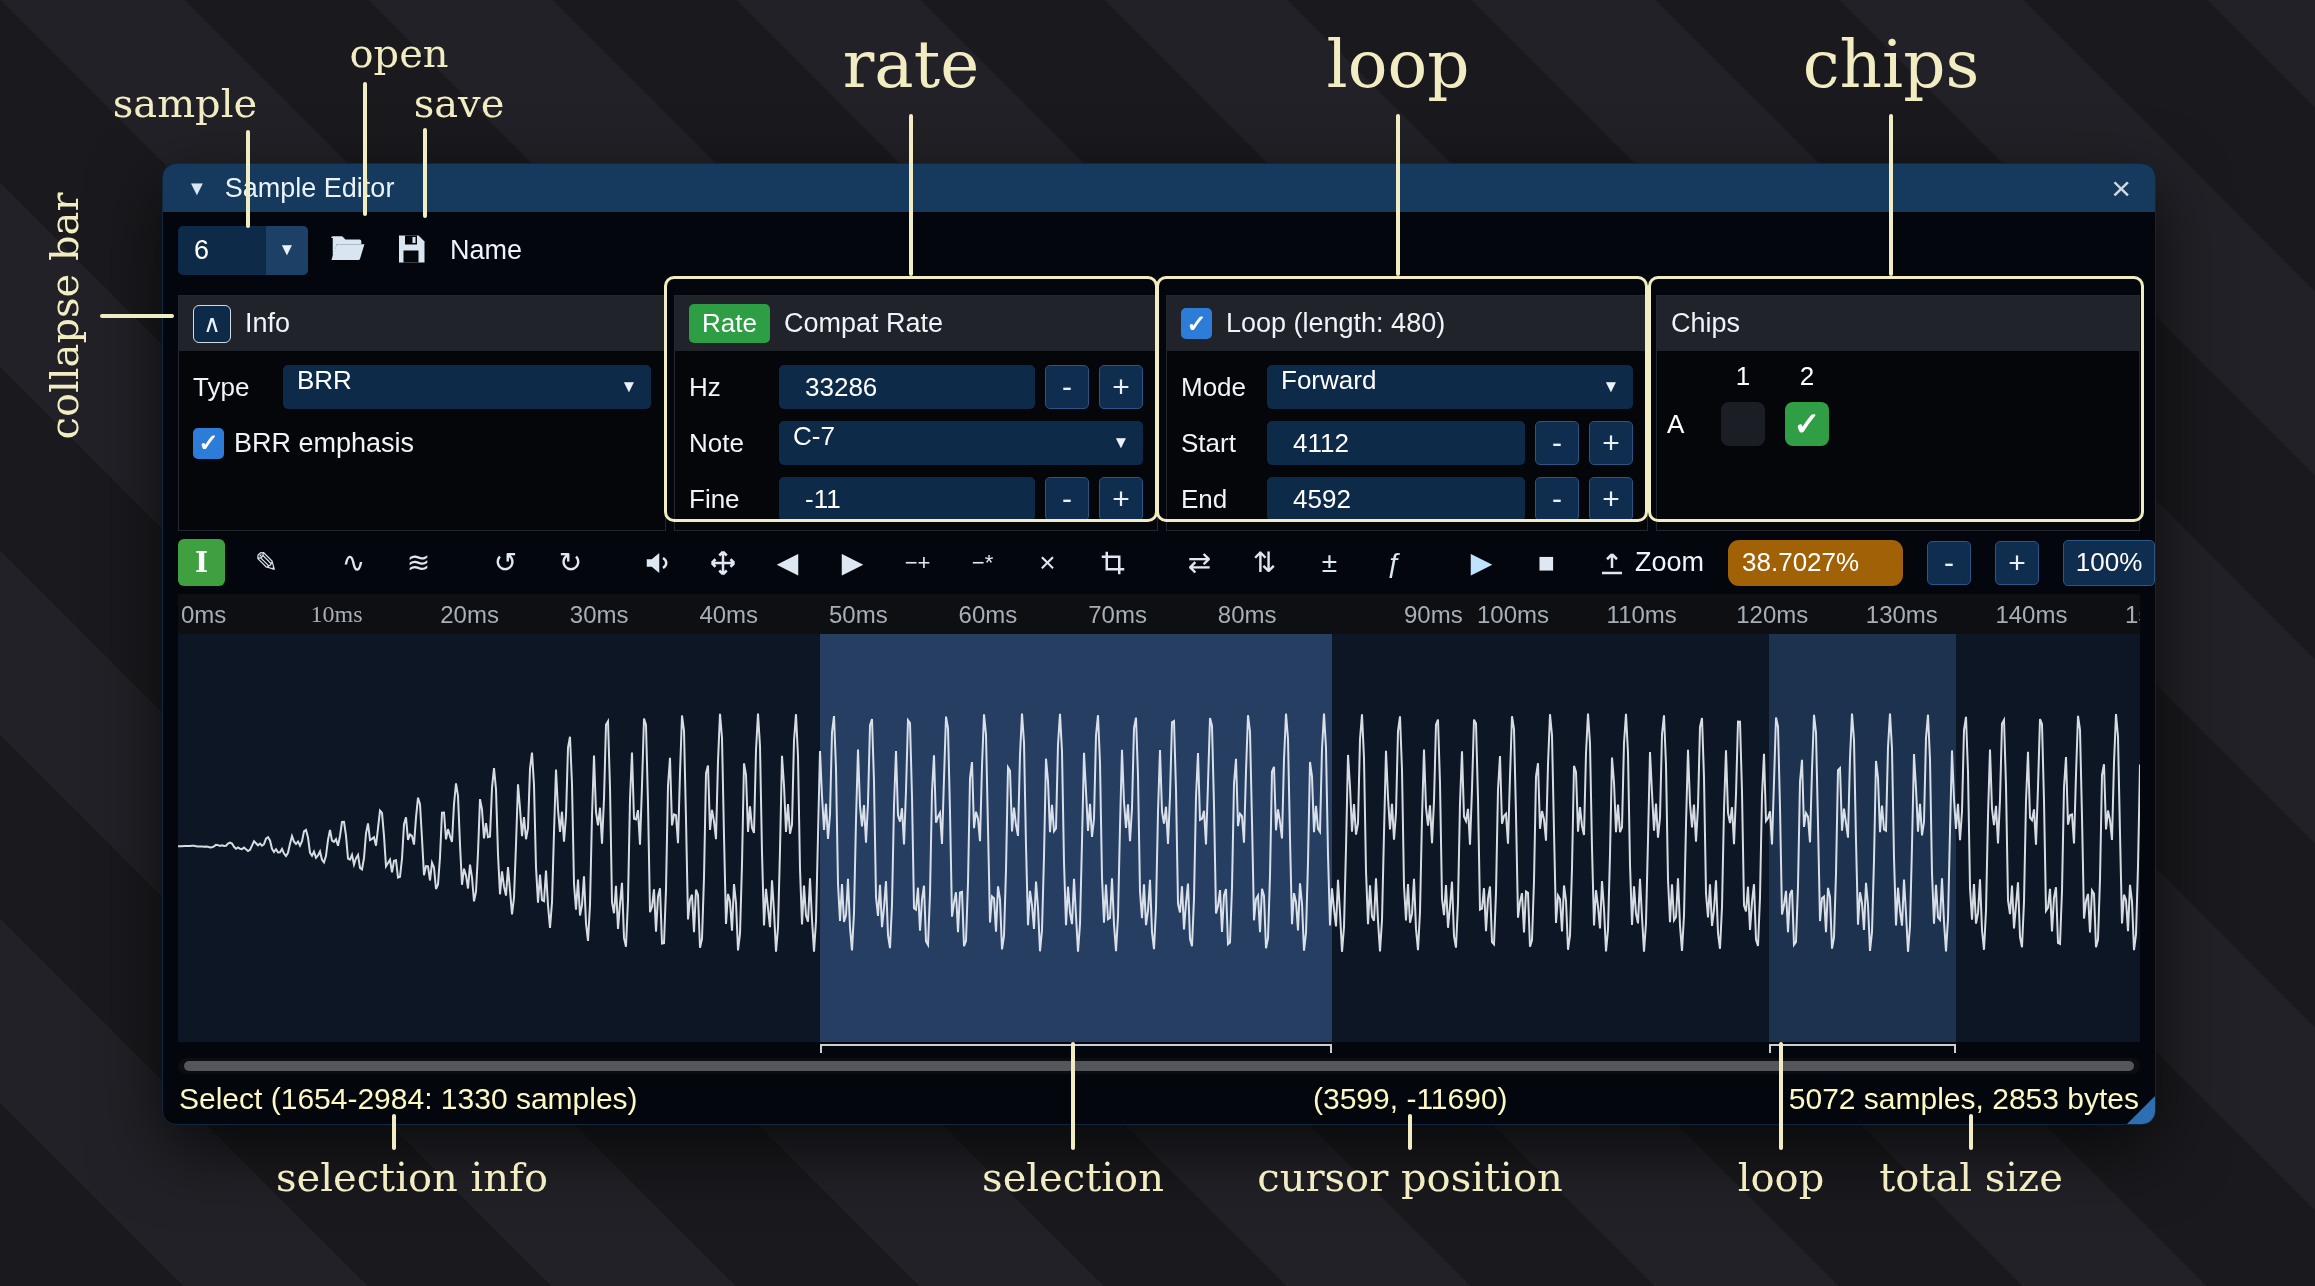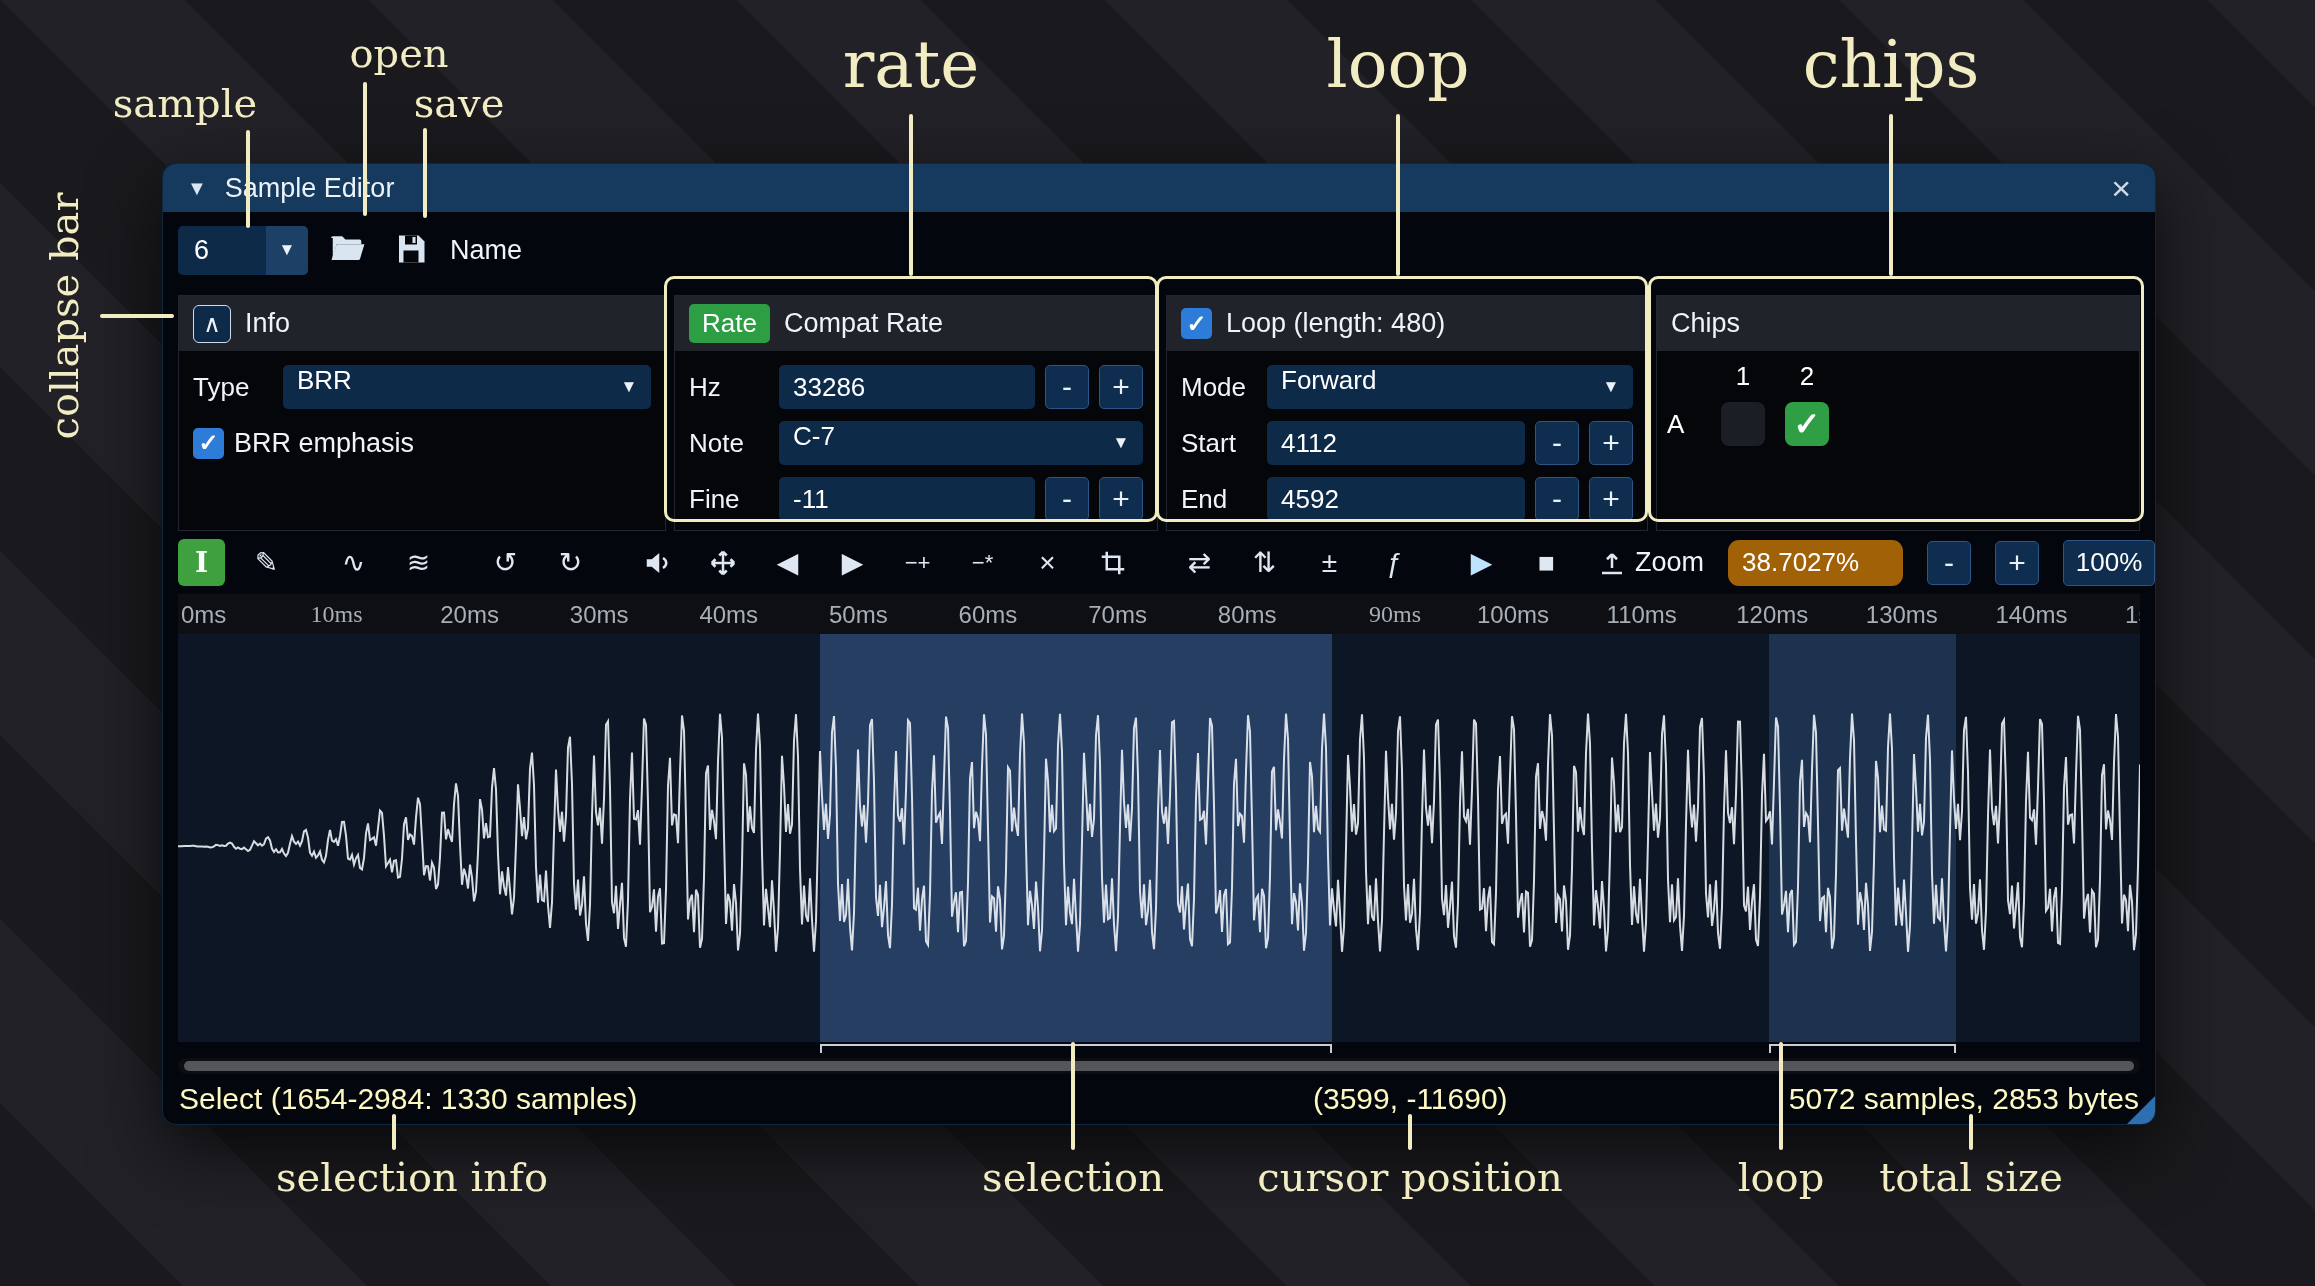--- a/index.html
+++ b/index.html
@@ -27,21 +27,21 @@
   
   .panels{display:flex;gap:8px;padding:10px 15px 0;flex:0 0 auto}
   .panel{height:236px;background:#04060a;border:1px solid #23262c;display:flex;flex-direction:column;box-sizing:border-box}
   .p-info{width:488px}.p-rate{width:484px}.p-loop{width:482px}.p-chips{flex:1}
   .panel-h{flex:0 0 55px;background:#202329;display:flex;align-items:center;gap:14px;padding:0 14px}
   .ph-title{color:#f0f4f8;font-size:27px}
   .panel-b{padding:14px 14px 10px;display:flex;flex-direction:column;gap:12px}
   .frow{display:flex;align-items:center;gap:10px;height:44px}
   .rlabel{flex:0 0 80px;color:#f0f4f8;font-size:26px}
   .rlabel.w{flex:0 0 76px}
-  .field{flex:1;height:44px;background:#0e2a49;border-radius:5px;color:#fff;font-size:26px;display:flex;align-items:center;padding:0 14px;box-sizing:border-box}
+  .field{flex:1;height:44px;background:#0e2a49;border-radius:5px;color:#fff;font-size:26px;display:flex;align-items:center;padding:0 26px;box-sizing:border-box}
   .dropdown{flex:1;height:44px;background:#0e2a49;border-radius:5px;display:flex;align-items:flex-start;overflow:hidden}
   .dropdown .val{flex:1;padding:0 14px;color:#fff;font-size:26px}
   .dropdown .darrow{width:44px;height:100%;display:flex;align-items:center;justify-content:center;color:#eaf2fa;font-size:17px}
   .stepbtn{flex:0 0 44px;height:44px;background:#0f2d4e;border:1px solid #2a5585;border-radius:5px;color:#e8f0f8;
     font-size:30px;display:flex;align-items:center;justify-content:center;box-sizing:border-box}
   .cb{width:31px;height:31px;border-radius:5px;background:#0e2a49;flex:0 0 auto;position:relative}
   .cb.checked{background:#2d7dd8}
   .cb.checked::after{content:"✓";position:absolute;inset:0;display:flex;align-items:center;justify-content:center;
     color:#fff;font-size:24px;font-weight:bold}
   .collapse-btn{width:38px;height:38px;border:1px solid #cfdcea;border-radius:6px;background:#0e2a49;color:#eaf2fa;
@@ -332,21 +332,21 @@
   <div class="timeline" id="timeline">
       <span class="tlabel" style="left: 3px;">0ms</span>
       <span class="tlabel" style="left: 132.6px; font-family: Liberation Serif, serif;">10ms</span>
       <span class="tlabel" style="left: 262.2px;">20ms</span>
       <span class="tlabel" style="left: 391.8px;">30ms</span>
       <span class="tlabel" style="left: 521.4px;">40ms</span>
       <span class="tlabel" style="left: 651px;">50ms</span>
       <span class="tlabel" style="left: 780.6px;">60ms</span>
       <span class="tlabel" style="left: 910.2px;">70ms</span>
       <span class="tlabel" style="left: 1039.8px;">80ms</span>
-      <span class="tlabel" style="left: 1191px; font-family: Liberation Serif, serif;">90ms</span>
+      <span class="tlabel" style="left: 1226px;">90ms</span>
       <span class="tlabel" style="left: 1299px;">100ms</span>
       <span class="tlabel" style="left: 1428.6px;">110ms</span>
       <span class="tlabel" style="left: 1558.2px;">120ms</span>
       <span class="tlabel" style="left: 1687.8px;">130ms</span>
       <span class="tlabel" style="left: 1817.4px;">140ms</span>
       <span class="tlabel" style="left: 1947px;">150</span>
     </div>
 
   <div class="wavewrap">
     <div class="region" id="sel-region" style="left: 32.7%; width: 26.1%;"></div>

